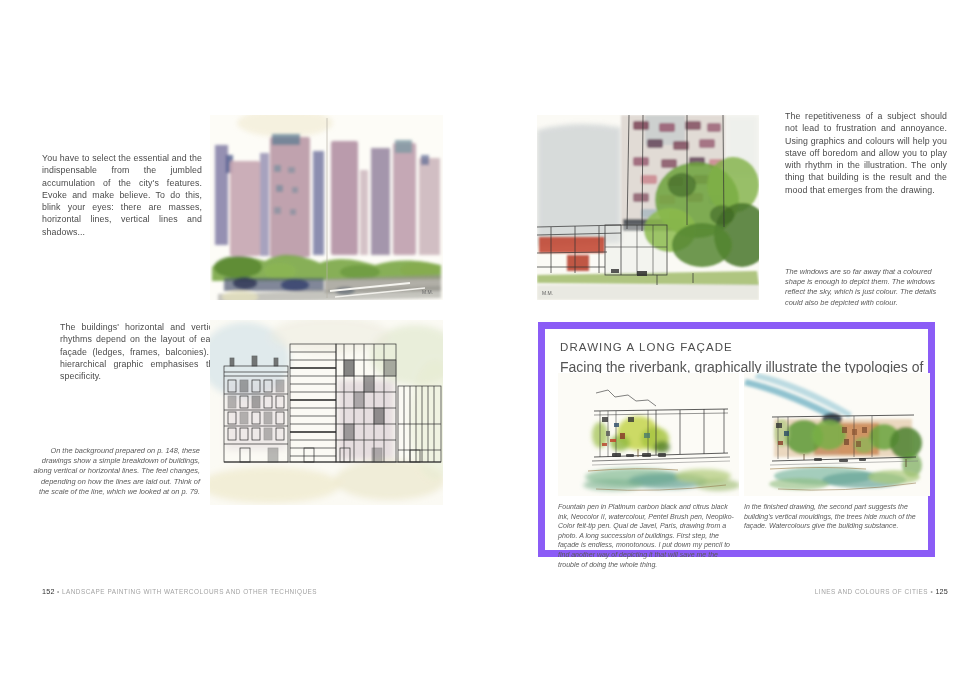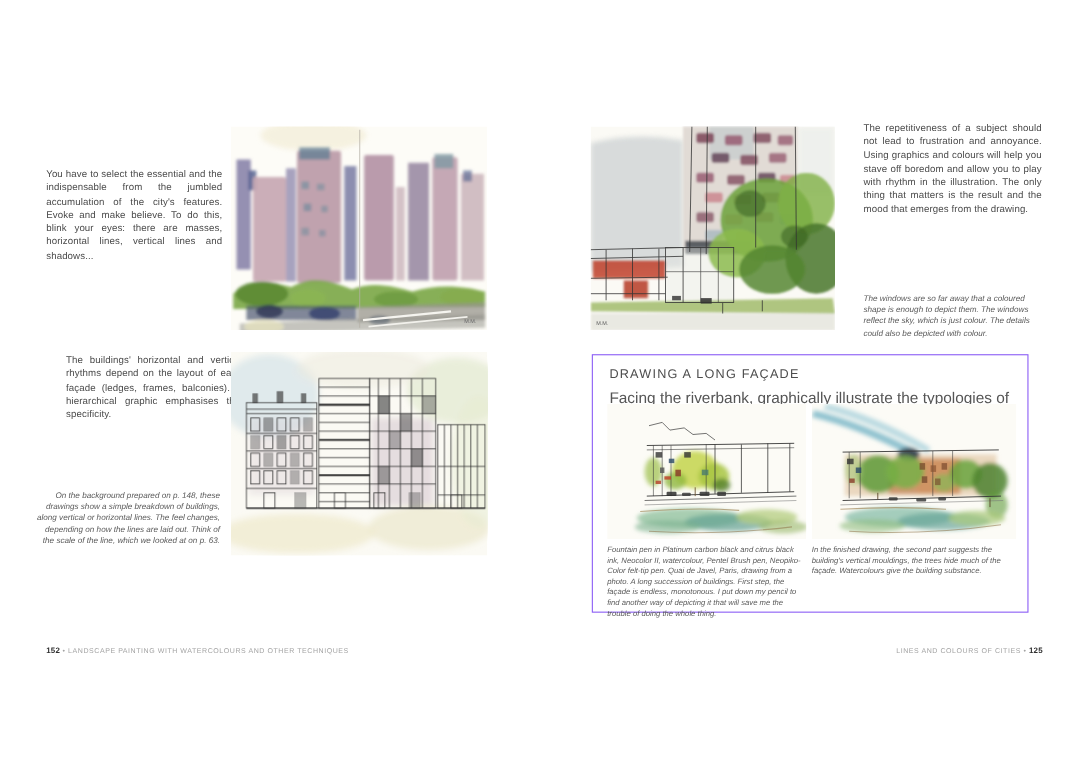--- a/index.html
+++ b/index.html
@@ -17,24 +17,24 @@
     position: absolute; color: #5a5a5a; font-style: italic;
     font-size: 7.4px; line-height: 10.2px;
   }
   .caption.right-aligned { text-align: right; }
   .artwork { position: absolute; }
   .artwork svg { display: block; width: 100%; height: 100%; }
   .footer {
     position: absolute; top: 587px; font-size: 6.4px; color: #a3a3a3;
     letter-spacing: 0.5px; white-space: nowrap;
   }
-  .footer .folio { font-size: 7.2px; font-weight: bold; color: #2f2f2f; letter-spacing: 0.2px; }
+  .footer .folio { font-size: 7.2px; font-weight: normal; color: #2f2f2f; letter-spacing: 0.2px; }
   .exercise-box {
     position: absolute; left: 538px; top: 322px; width: 397px; height: 235px;
-    border: 1px solid #8b5cf6; background: #ffffff;
+    border: 7px solid #8b5cf6; background: #ffffff;
   }
   .exercise-box .box-title {
     position: absolute; left: 15px; top: 12px; font-size: 11.5px;
     color: #4d4d4d; letter-spacing: 1.1px; font-weight: normal;
   }
   .exercise-box .box-subtitle {
     position: absolute; left: 15px; top: 30px; font-size: 14px; color: #555555;
   }
   .exercise-box .caption { font-size: 7px; line-height: 9.6px; }
 </style>
@@ -195,21 +195,21 @@
         <rect x="30" y="128" width="10" height="14"></rect>
           <rect x="58" y="128" width="10" height="14" fill="#555555" opacity="0.4"></rect>
         <rect x="94" y="128" width="10" height="14"></rect>
           <rect x="130" y="128" width="10" height="14"></rect>
         <rect x="162" y="128" width="10" height="14" fill="#555555" opacity="0.4"></rect>
           <rect x="200" y="130" width="10" height="12"></rect>
       </g>
     </svg>
   </div>
 
-  <div class="caption right-aligned" style="left:33px; top:446px; width:167px;">On the background prepared on p. 148, these drawings show a simple breakdown of buildings, along vertical or horizontal lines. The feel changes, depending on how the lines are laid out. Think of the scale of the line, which we looked at on p. 63.</div>
+  <div class="caption right-aligned" style="left:33px; top:446px; width:167px;">On the background prepared on p. 148, these drawings show a simple breakdown of buildings, along vertical or horizontal lines. The feel changes, depending on how the lines are laid out. Think of the scale of the line, which we looked at on p. 79.</div>
 
   <div class="footer" style="left:42px;">
     <span class="folio">152</span>
     <span>•</span>
     <span>LANDSCAPE PAINTING WITH WATERCOLOURS AND OTHER TECHNIQUES</span>
   </div>
 
   <div class="artwork" style="left:537px; top:115px; width:222px; height:185px;">
     <svg viewBox="0 0 222 185" xmlns="http://www.w3.org/2000/svg">
       <defs>
@@ -279,21 +279,21 @@
           <line x1="68" y1="132" x2="130" y2="132" stroke-width="0.6"></line>
         <line x1="120" y1="160" x2="120" y2="170"></line>
           <line x1="156" y1="158" x2="156" y2="168"></line>
       </g>
       <rect x="100" y="156" width="10" height="5" fill="#2f2f2f" opacity="0.85"></rect>
       <rect x="74" y="154" width="8" height="4" fill="#2f2f2f" opacity="0.8"></rect>
       <text x="5" y="180" font-size="5" fill="#5f5f5f">M.M.</text>
     </svg>
   </div>
 
-  <div class="body-text" style="left:785px; top:110px; width:162px;">The repetitiveness of a subject should not lead to frustration and annoyance. Using graphics and colours will help you stave off boredom and allow you to play with rhythm in the illustration. The only thing that matters is the result and the mood that emerges from the drawing.</div>
+  <div class="body-text" style="left:785px; top:110px; width:162px;">The repetitiveness of a subject should not lead to frustration and annoyance. Using graphics and colours will help you stave off boredom and allow you to play with rhythm in the illustration. The only thing that building is the result and the mood that emerges from the drawing.</div>
 
   <div class="caption" style="left:785px; top:267px; width:162px;">The windows are so far away that a coloured shape is enough to depict them. The windows reflect the sky, which is just colour. The details could also be depicted with colour.</div>
 
   <div class="exercise-box">
     <div class="box-title">DRAWING A LONG FAÇADE</div>
     <div class="box-subtitle">Facing the riverbank, graphically illustrate the typologies of buildings.</div>
 
     <div class="artwork" style="left:13px; top:44px; width:181px; height:123px;">
       <svg viewBox="0 0 181 123" xmlns="http://www.w3.org/2000/svg">
         <defs>

